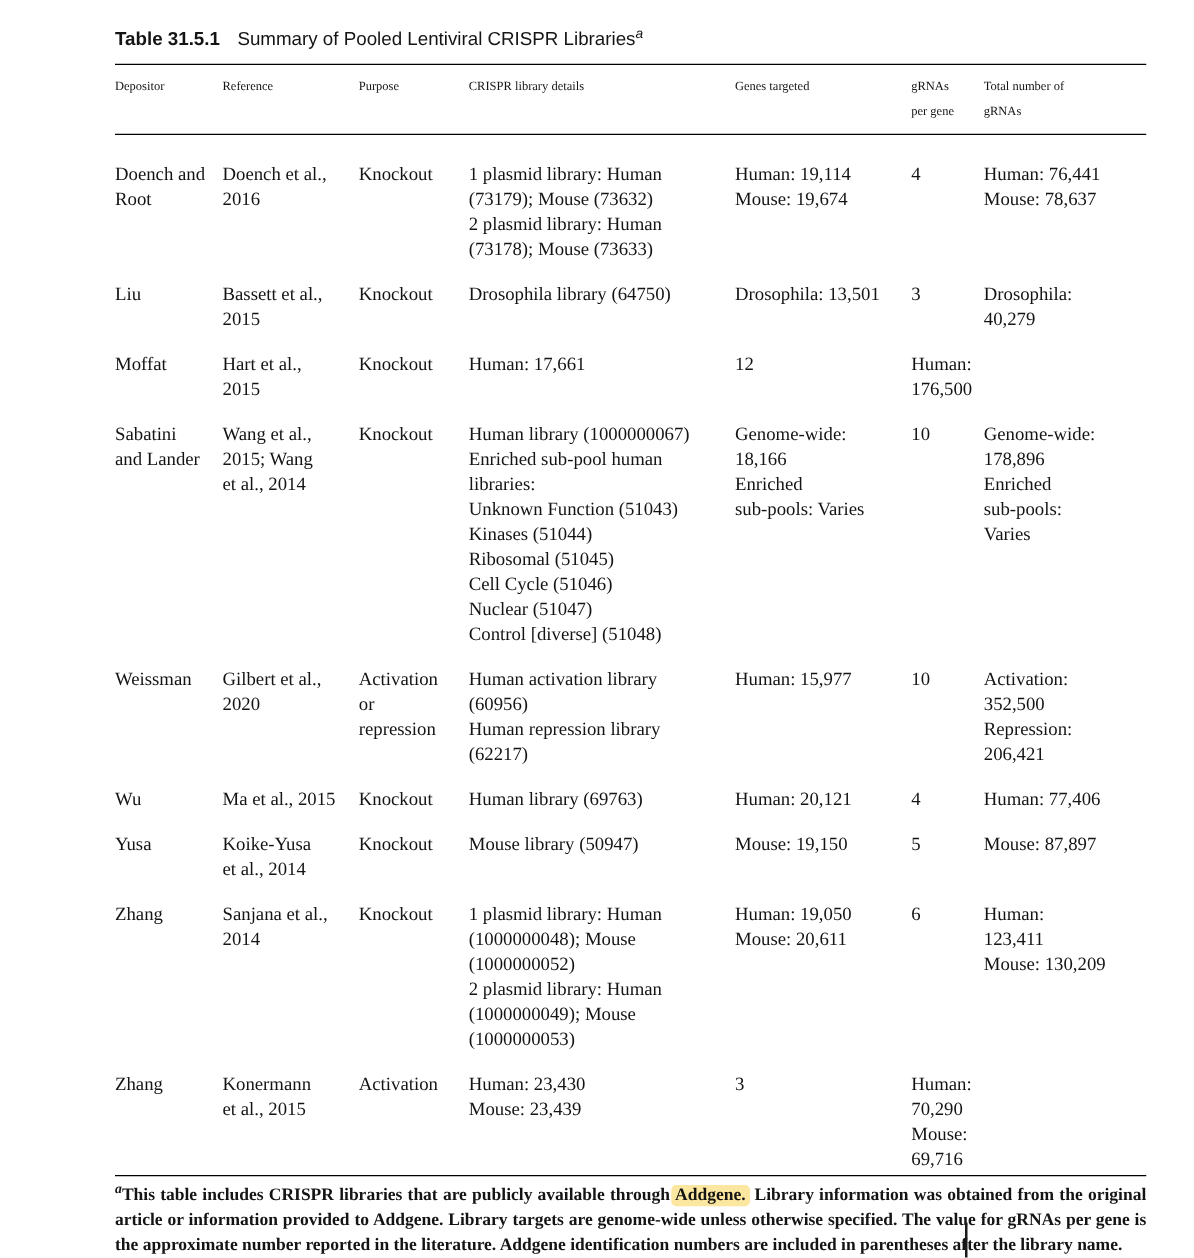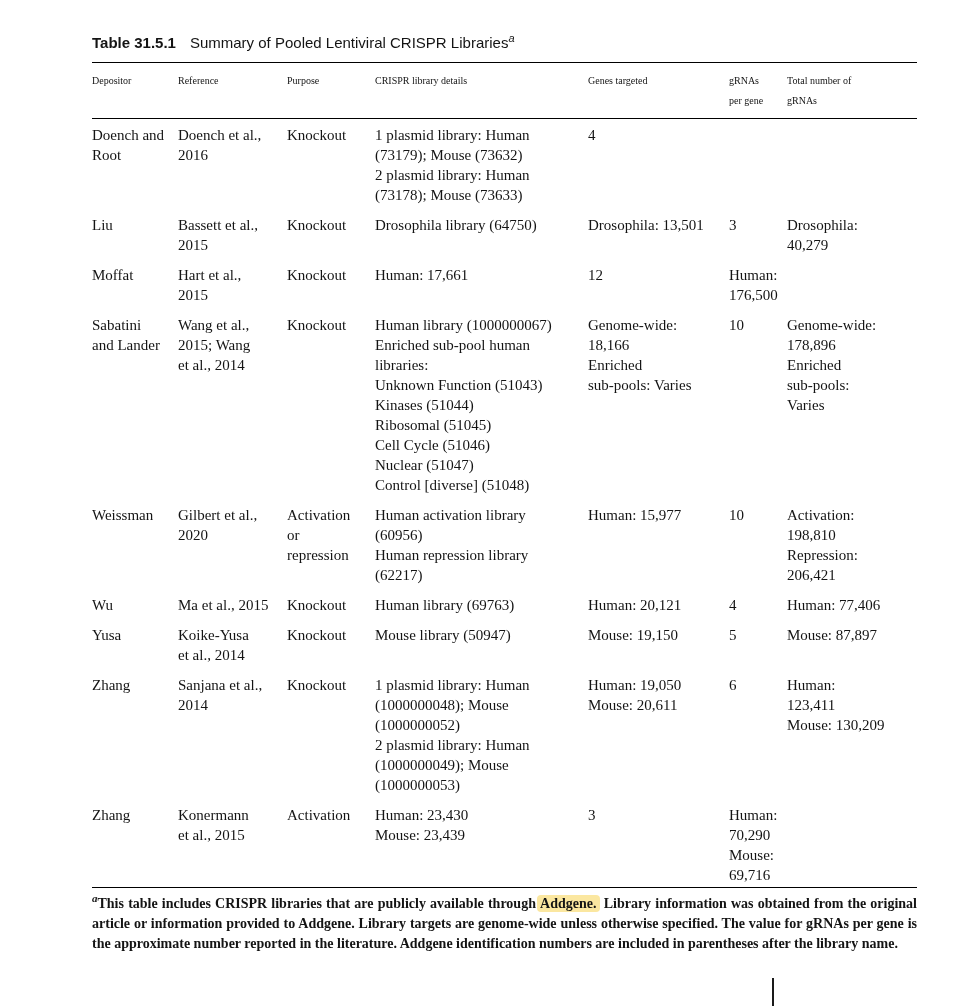--- a/index.html
+++ b/index.html
@@ -6,21 +6,21 @@
   html, body { background: #ffffff; }
   body {
     width: 955px; height: 1006px;
     position: relative;
     overflow: hidden;
     font-family: "Liberation Serif", "DejaVu Serif", serif;
     color: #141414;
   }
   .doc {
     position: absolute;
-    left: 92px; top: 33px;
+    left: 92px; top: 22px;
     width: 825px;
   }
   .title {
     font-family: "Liberation Sans", "DejaVu Sans", sans-serif;
     font-size: 15px; line-height: 20px;
     white-space: nowrap;
   }
   .tnum { font-weight: bold; margin-right: 14px; }
   .sup {
     font-style: italic;
@@ -38,20 +38,21 @@
   }
   .hcell {
     font-size: 10px; line-height: 20px;
     white-space: pre-line;
   }
   .tbody { padding: 6px 0 2px 0; }
   .row {
     display: grid;
     grid-template-columns: 86px 109px 88px 213px 141px 58px 130px;
     align-items: start;
+    margin-top: 16px;
   }
   .row:not(:last-child) { margin-bottom: 10px; }
   .cell {
     font-size: 15px; line-height: 20px;
     white-space: pre-line;
   }
   .hl {
     background: var(--hl, #fbe7a0);
     border-radius: 4px;
     padding: 1px 3px;
@@ -100,21 +101,25 @@
     <div class="row">
       <div class="cell">Doench and
 Root</div>
       <div class="cell">Doench et al.,
 2016</div>
       <div class="cell">Knockout</div>
       <div class="cell">1 plasmid library: Human
 (73179); Mouse (73632)
 2 plasmid library: Human
 (73178); Mouse (73633)</div>
+      <div class="cell">Human: 19,114
+Mouse: 19,674</div>
       <div class="cell">4</div>
+      <div class="cell">Human: 76,441
+Mouse: 78,637</div>
     </div>
 
     <div class="row">
       <div class="cell">Liu</div>
       <div class="cell">Bassett et al.,
 2015</div>
       <div class="cell">Knockout</div>
       <div class="cell">Drosophila library (64750)</div>
       <div class="cell">Drosophila: 13,501</div>
       <div class="cell">3</div>
@@ -168,21 +173,21 @@
       <div class="cell">Activation
 or
 repression</div>
       <div class="cell">Human activation library
 (60956)
 Human repression library
 (62217)</div>
       <div class="cell">Human: 15,977</div>
       <div class="cell">10</div>
       <div class="cell">Activation:
-198,810
+352,500
 Repression:
 206,421</div>
     </div>
 
     <div class="row">
       <div class="cell">Wu</div>
       <div class="cell">Ma et al., 2015</div>
       <div class="cell">Knockout</div>
       <div class="cell">Human library (69763)</div>
       <div class="cell">Human: 20,121</div>

